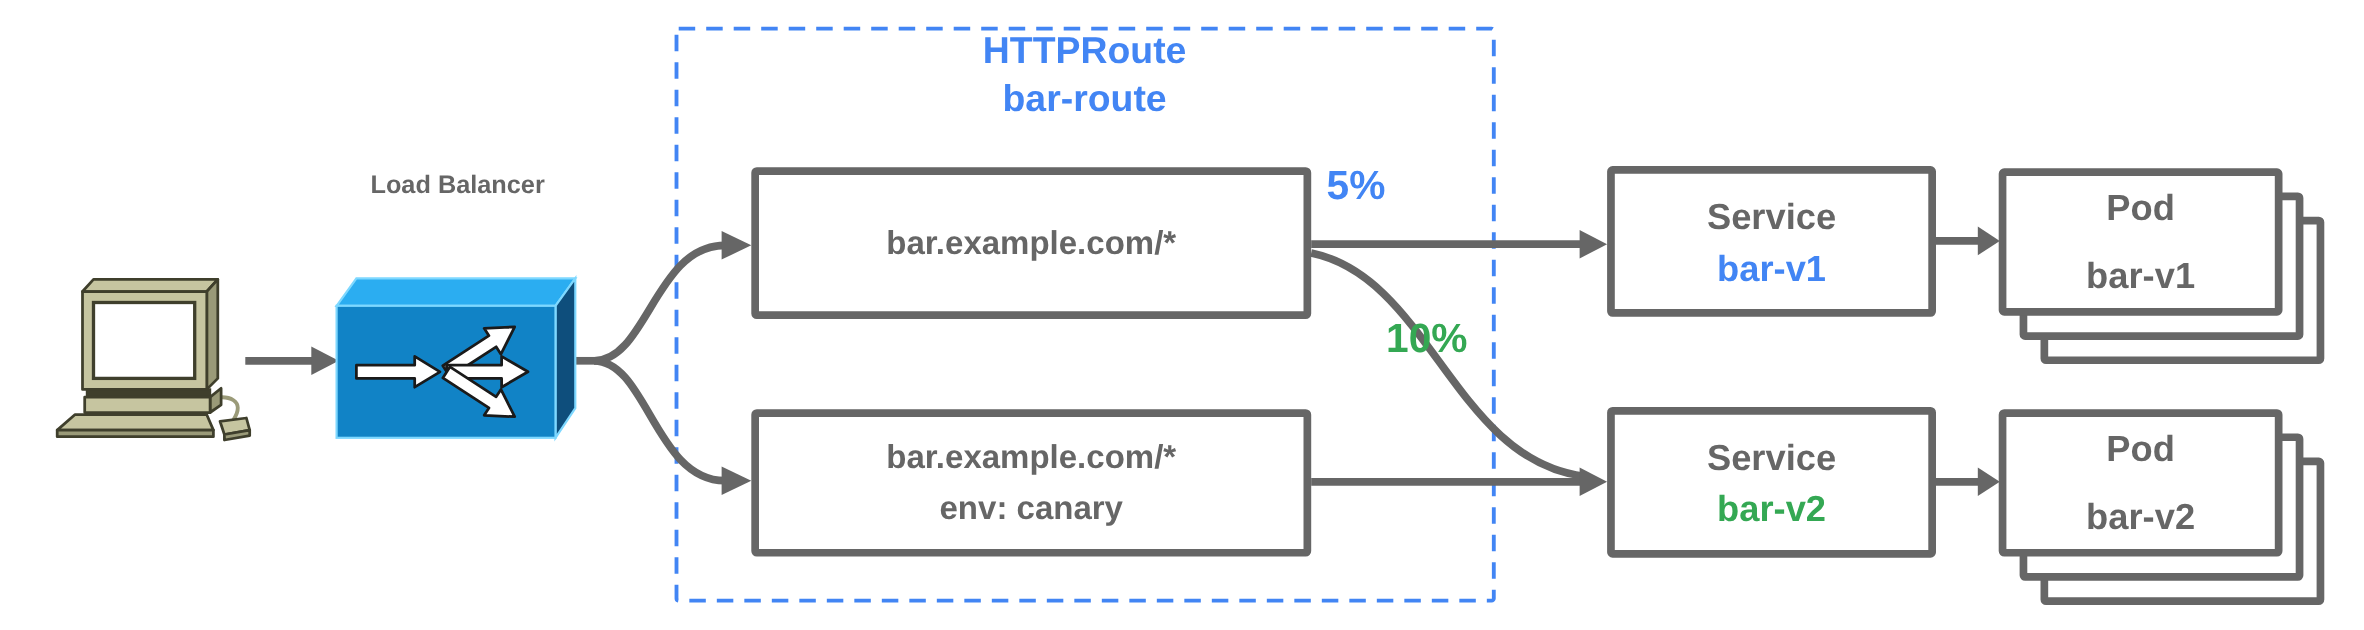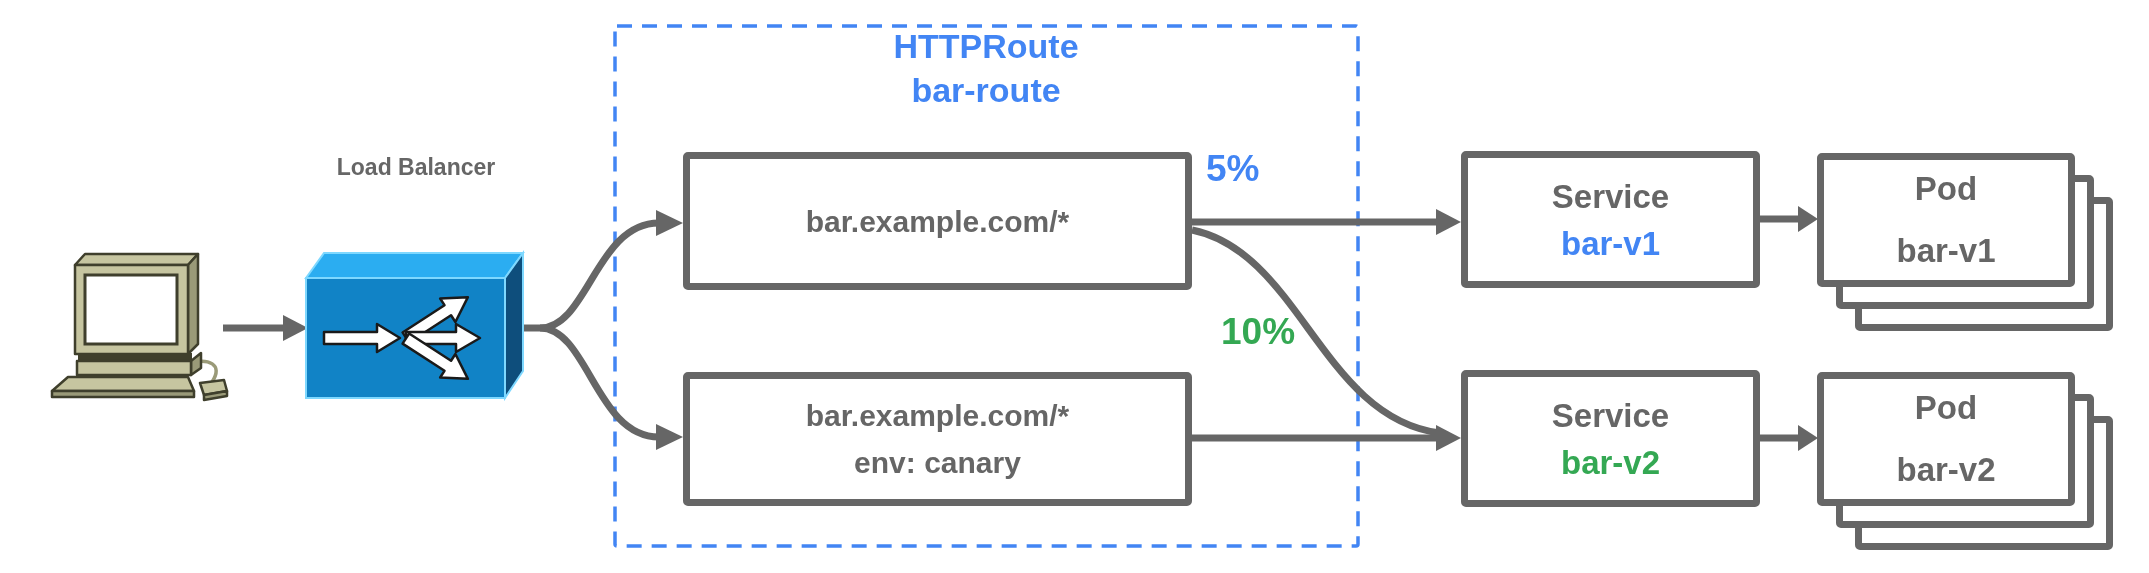--- a/index.html
+++ b/index.html
@@ -113,21 +113,21 @@
   </svg>
 
   <div class="abs title-label" style="left:240px;top:146px;width:352px;">Load Balancer</div>
 
   <div class="abs route-title" style="left:738px;top:24px;width:496px;">
     <div>HTTPRoute</div>
     <div>bar-route</div>
   </div>
 
   <div class="abs pct label-blue" style="left:1206px;top:149px;">5%</div>
-  <div class="abs pct label-green" style="left:1221px;top:288px;margin-top:24px;">10%</div>
+  <div class="abs pct label-green" style="left:1260px;top:288px;">10%</div>
 
   <div class="abs node" style="left:683px;top:152px;width:509px;height:138px;">
     <div>bar.example.com/*</div>
   </div>
 
   <div class="abs node" style="left:683px;top:372px;width:509px;height:134px;">
     <div>bar.example.com/*</div>
     <div>env: canary</div>
   </div>
 

